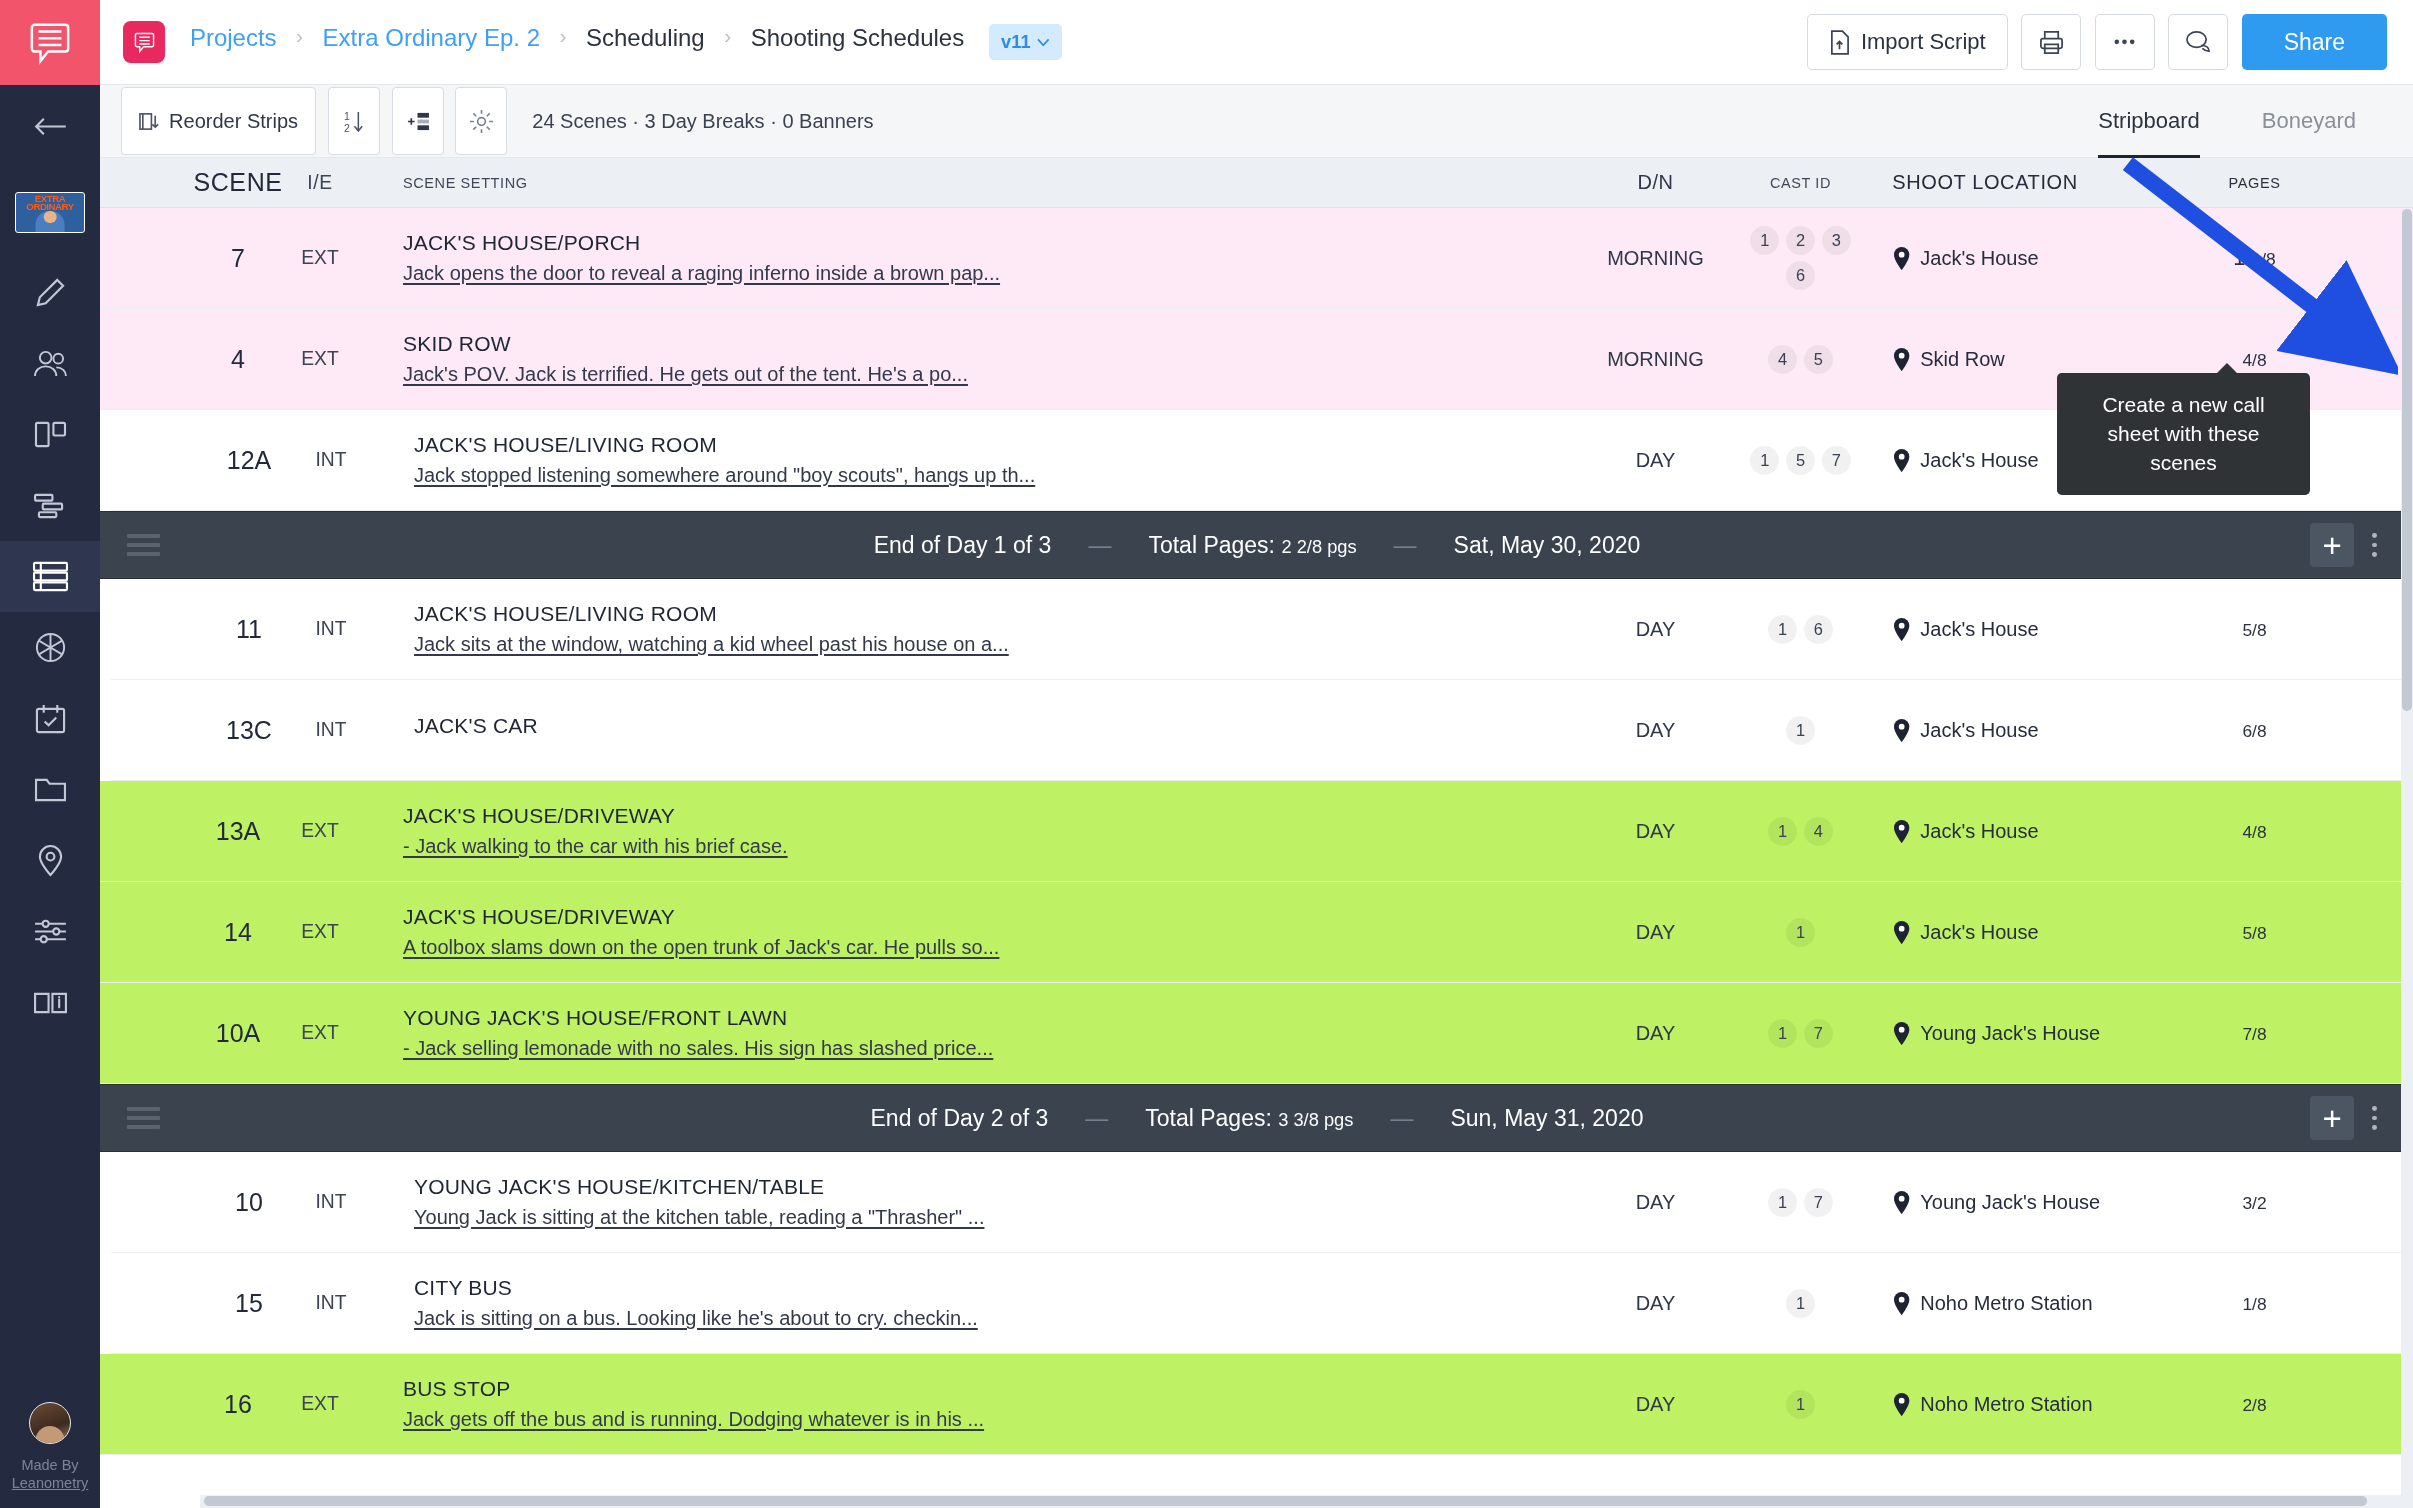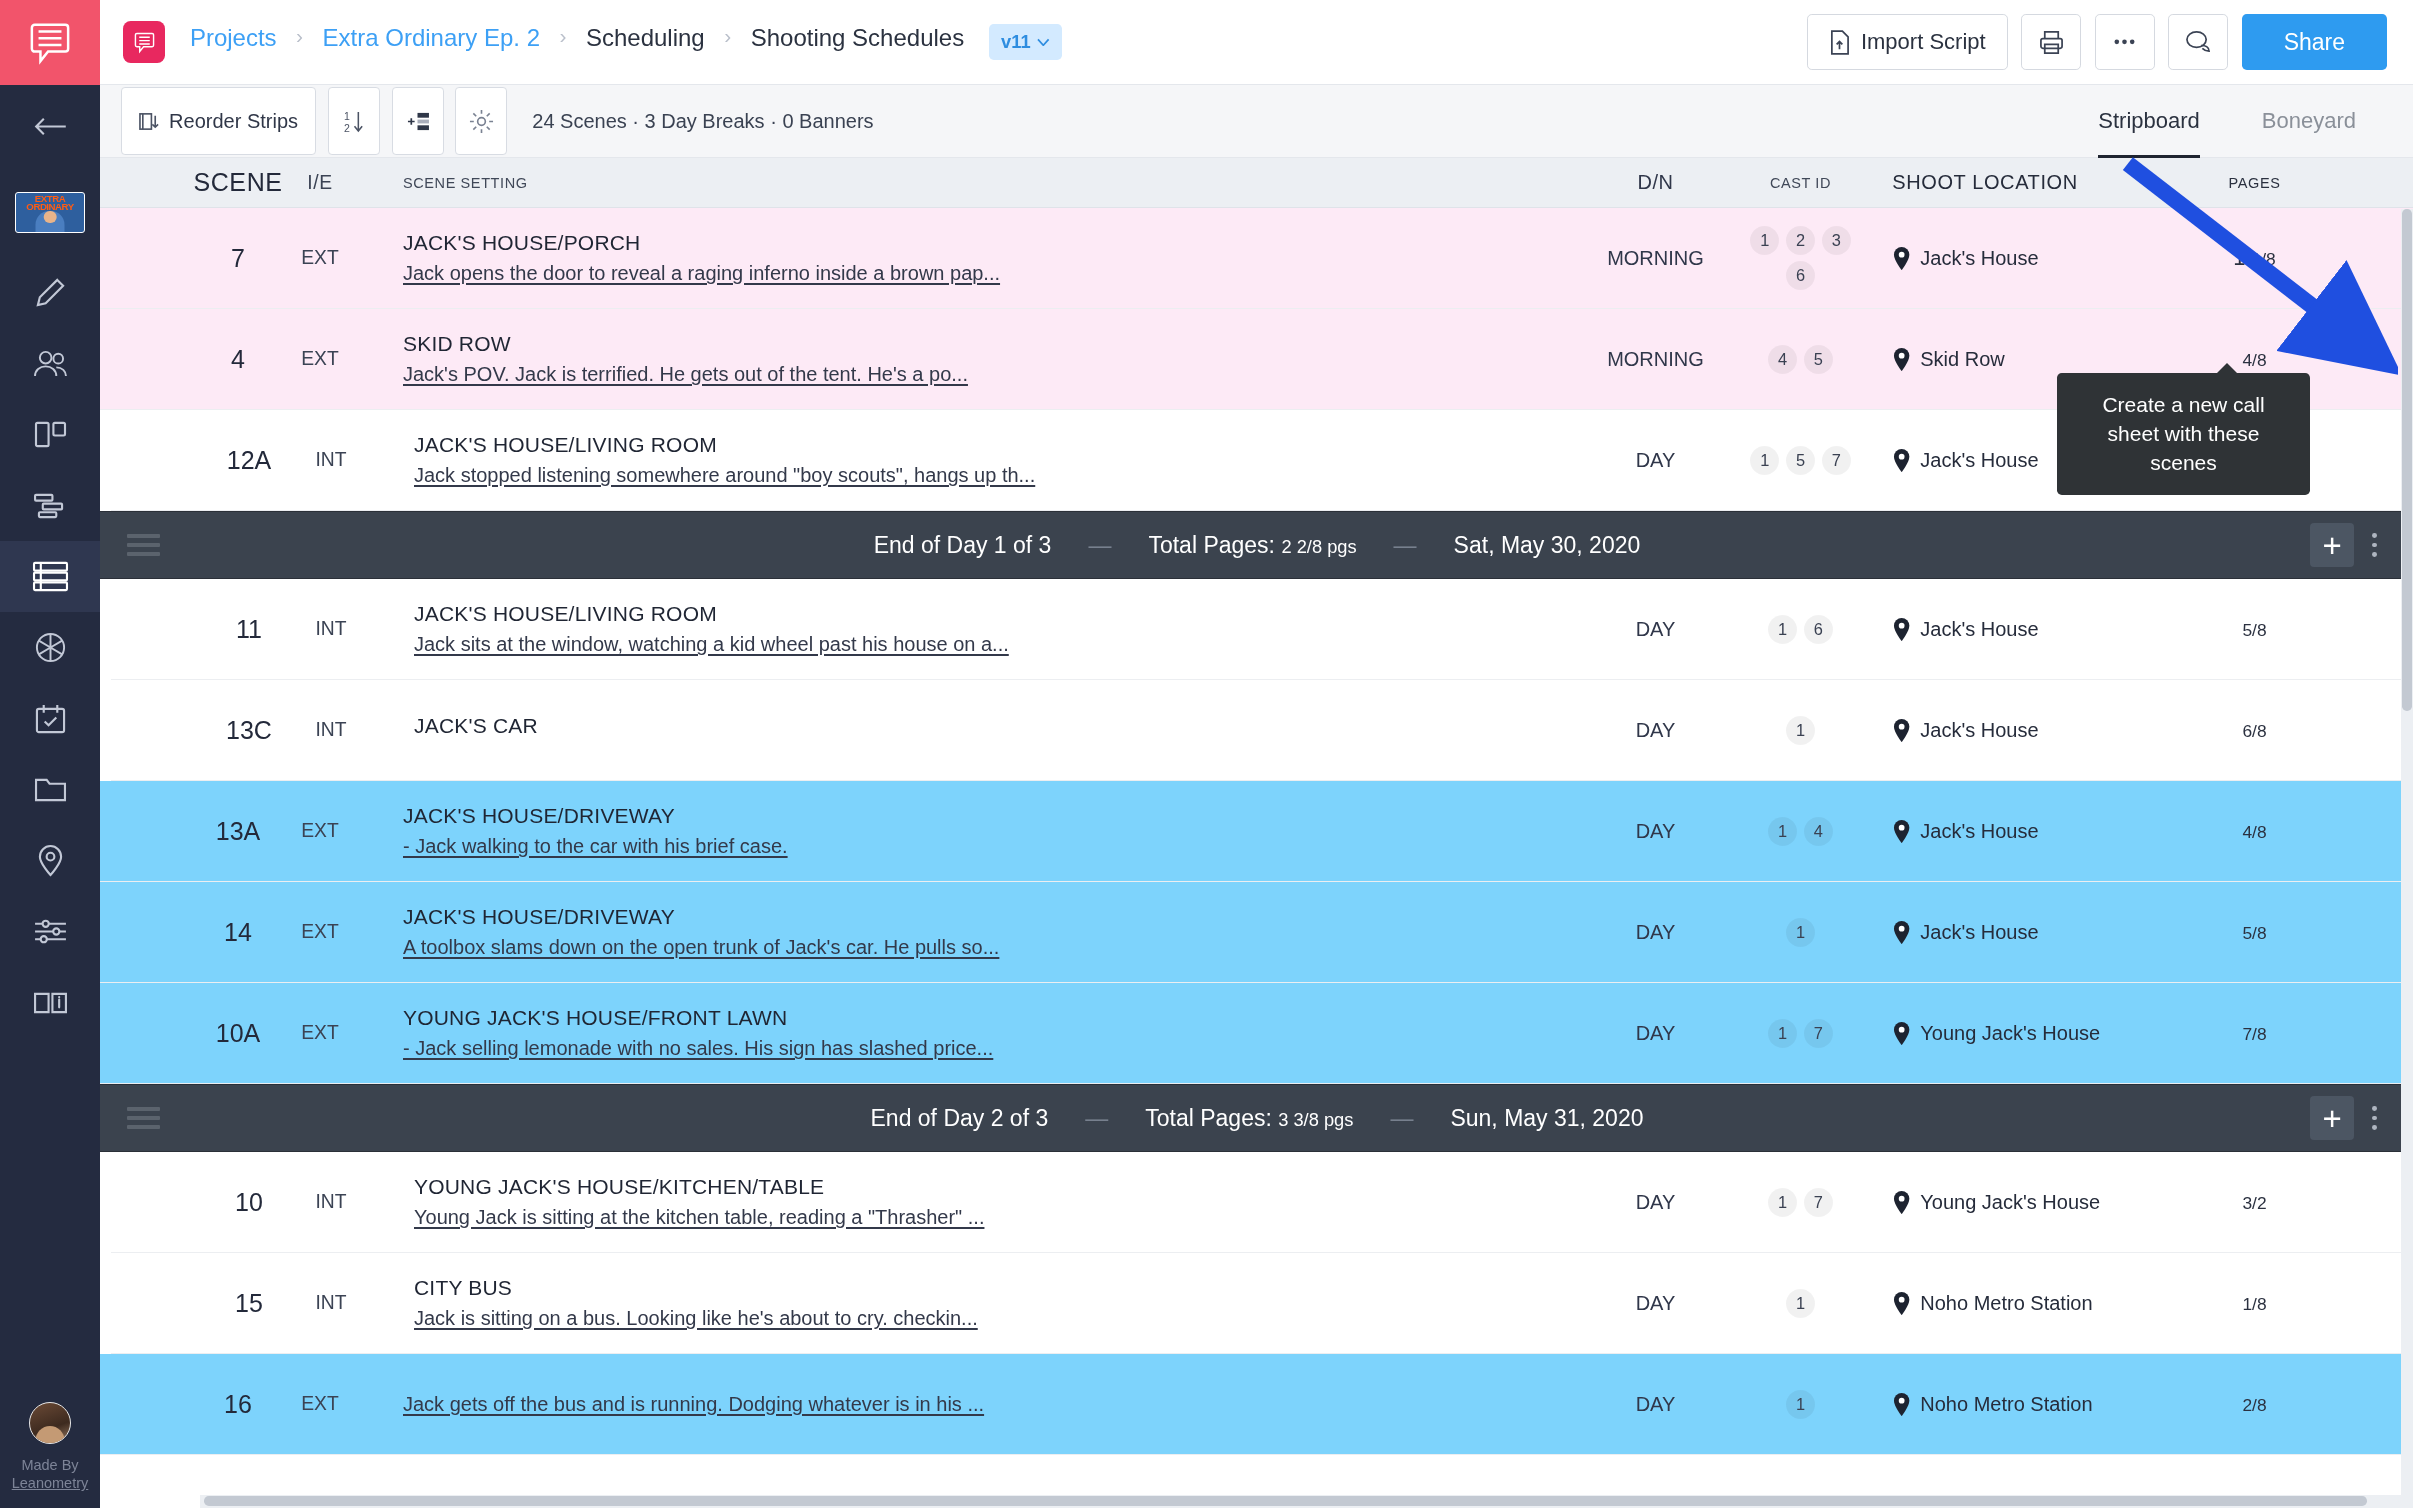--- a/index.html
+++ b/index.html
@@ -125,21 +125,21 @@
   }
 
   
   .striplist { flex: 1; overflow: hidden; background: #fff; position: relative; }
 
   .strip {
     display: flex; align-items: center; min-height: 101px;
     border-bottom: 1px solid #eceef1; position: relative;
   }
   .strip.pink { background: #fdeaf6; }
-  .strip.yellow { background: #7dd3fc; justify-content: flex-end; }
+  .strip.yellow { background: #bef264; justify-content: flex-end; }
   .strip.white { background: #ffffff; margin-left: 11px; }
 
   .c-scene { width: 106px; flex: 0 0 106px; text-align: center; font-size: 25px; color: #23293a; margin-left: 85px; }
   .c-ie { width: 58px; flex: 0 0 58px; text-align: center; font-size: 19.3px; color: #3b4354; }
   .c-setting { flex: 1; min-width: 0; padding-left: 54px; }
   .c-setting .title { font-size: 21px; color: #1f2533; letter-spacing: 0.2px; margin-bottom: 7.7px; }
   .c-setting .desc {
     font-size: 20px; color: #33394a; text-decoration: underline;
     text-underline-offset: 2.9px; white-space: nowrap; overflow: hidden; text-overflow: ellipsis;
   }
@@ -710,20 +710,21 @@
             </svg>
             <span>Noho Metro Station</span>
           </div>
           <div class="c-pages"><span class="frac">1/8</span></div>
           <div class="c-tail"></div>
         </div>
         <div class="strip yellow">
           <div class="c-scene">16</div>
           <div class="c-ie">EXT</div>
           <div class="c-setting">
+            <div class="title">BUS STOP</div>
             <div class="desc">Jack gets off the bus and is running. Dodging whatever is in his ...</div>
           </div>
           <div class="c-dn">DAY</div>
           <div class="c-cast">
             <span class="castchip">1</span>
           </div>
           <div class="c-loc">
             <svg width="19.3" height="25" viewBox="0 0 20 26">
               <path d="M10 25s8-10.5 8-16A8 8 0 1 0 2 9c0 5.5 8 16 8 16z" fill="#1d2330"></path>
               <circle cx="10" cy="9" r="3" fill="#ffffff"></circle>

